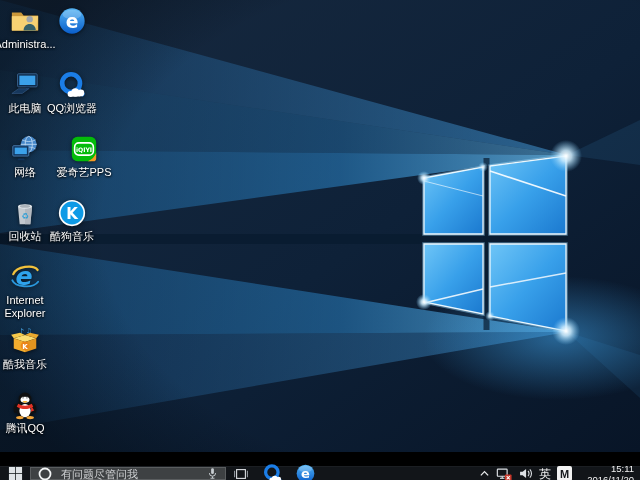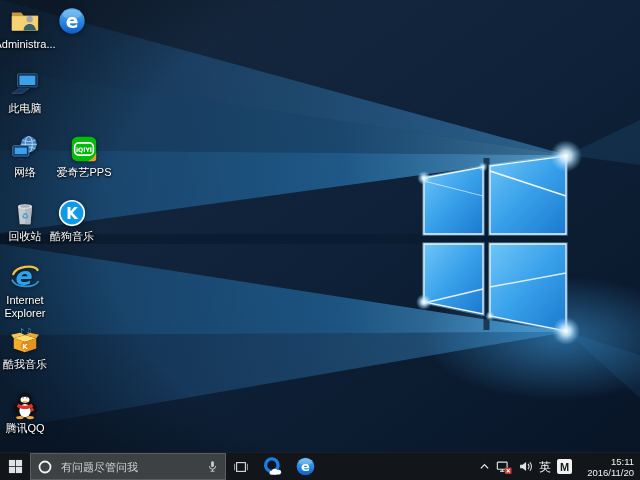--- a/index.html
+++ b/index.html
@@ -9,21 +9,21 @@
 
   
   .desktop-icons{position:absolute;inset:0 0 28px 0;}
   .desk-icon{position:absolute;width:64px;display:flex;flex-direction:column;align-items:center;gap:2px;cursor:default;}
   .desk-icon-img{width:30px;height:30px;filter:drop-shadow(0 1px 2px rgba(0,0,0,.55));}
   .desk-icon-label{font-size:11px;line-height:13px;color:var(--desktop-text,#fff);text-align:center;
     max-width:64px;word-break:break-word;
     text-shadow:0 1px 2px rgba(0,0,0,.95),0 0 3px rgba(0,0,0,.75);}
 
   
-  .taskbar{position:absolute;left:0;right:0;bottom:0;height:28px;background:var(--taskbar-bg,#121519);
+  .taskbar{position:absolute;left:0;right:0;bottom:0;height:14px;background:var(--taskbar-bg,#121519);
     display:flex;align-items:stretch;border-top:1px solid rgba(255,255,255,.04);box-sizing:border-box;}
   .start-btn{width:30px;background:transparent;border:none;display:flex;align-items:center;justify-content:center;padding:0;}
   .search-box{width:196px;background:var(--search-bg,#3e4143);border:1px solid var(--search-border,#5a5d5f);
     box-sizing:border-box;display:flex;align-items:center;gap:6px;padding:0 6px;}
   .search-input{flex:1;min-width:0;background:transparent;border:none;outline:none;color:#e8e8e8;font-size:11px;
     font-family:"Liberation Sans",sans-serif;}
   .search-input::placeholder{color:#d2d4d6;opacity:1;}
   .tb-btn{width:30px;background:transparent;border:none;display:flex;align-items:center;justify-content:center;padding:0;}
   .tb-apps{display:flex;align-items:stretch;}
   .tb-app{width:33px;background:transparent;border:none;display:flex;align-items:center;justify-content:center;padding:0;}
@@ -214,20 +214,31 @@
         <linearGradient id="grad2345" x1="0" y1="0" x2="0" y2="1">
           <stop offset="0" stop-color="#53b4f4"></stop>
               <stop offset="1" stop-color="#0a5ecb"></stop>
         </linearGradient>
       </defs>
       <circle cx="16" cy="16" r="13.5" fill="url(#grad2345)"></circle>
       <ellipse cx="16" cy="9" rx="10" ry="5" fill="#ffffff" opacity="0.22"></ellipse>
       <text x="16" y="23.5" font-size="20" font-weight="bold" fill="#fff" text-anchor="middle" font-family="DejaVu Sans, sans-serif">e</text>
     </svg>
       </div>
+      <div class="desk-icon" style="left: 40px; top: 70px;">
+        <svg viewBox="0 0 32 32" class="desk-icon-img">
+      <circle cx="15" cy="14" r="9.5" fill="none" stroke="#1b7de6" stroke-width="5"></circle>
+      <path d="M21.5 20.5l5.5 5" stroke="#1b7de6" stroke-width="5" stroke-linecap="round"></path>
+      <circle cx="19.5" cy="24" r="4.6" fill="#fff"></circle>
+      <circle cx="25.5" cy="24.5" r="3.6" fill="#fff"></circle>
+      <circle cx="14.5" cy="25.5" r="3.2" fill="#fff"></circle>
+      <rect x="14" y="24.5" width="12" height="3.8" rx="1.9" fill="#fff"></rect>
+    </svg>
+        <div class="desk-icon-label">QQ浏览器</div>
+      </div>
       <div class="desk-icon" style="left: 52px; top: 134px;">
         <svg viewBox="0 0 32 32" class="desk-icon-img">
       <rect x="3" y="3" width="26" height="26" rx="6" fill="#04bb0a"></rect>
       <path d="M29 20v6a3 3 0 0 1-3 3h-6c4.5-1.6 7.4-4.6 9-9z" fill="#f49a26"></path>
       <rect x="6" y="9.5" width="20" height="13" rx="4.5" fill="none" stroke="#fff" stroke-width="1.7"></rect>
       <text x="16" y="18.8" font-size="6.5" font-weight="bold" fill="#fff" text-anchor="middle" font-family="DejaVu Sans, sans-serif">iQIYI</text>
     </svg>
         <div class="desk-icon-label">爱奇艺PPS</div>
       </div>
       <div class="desk-icon" style="left: 40px; top: 198px;">

